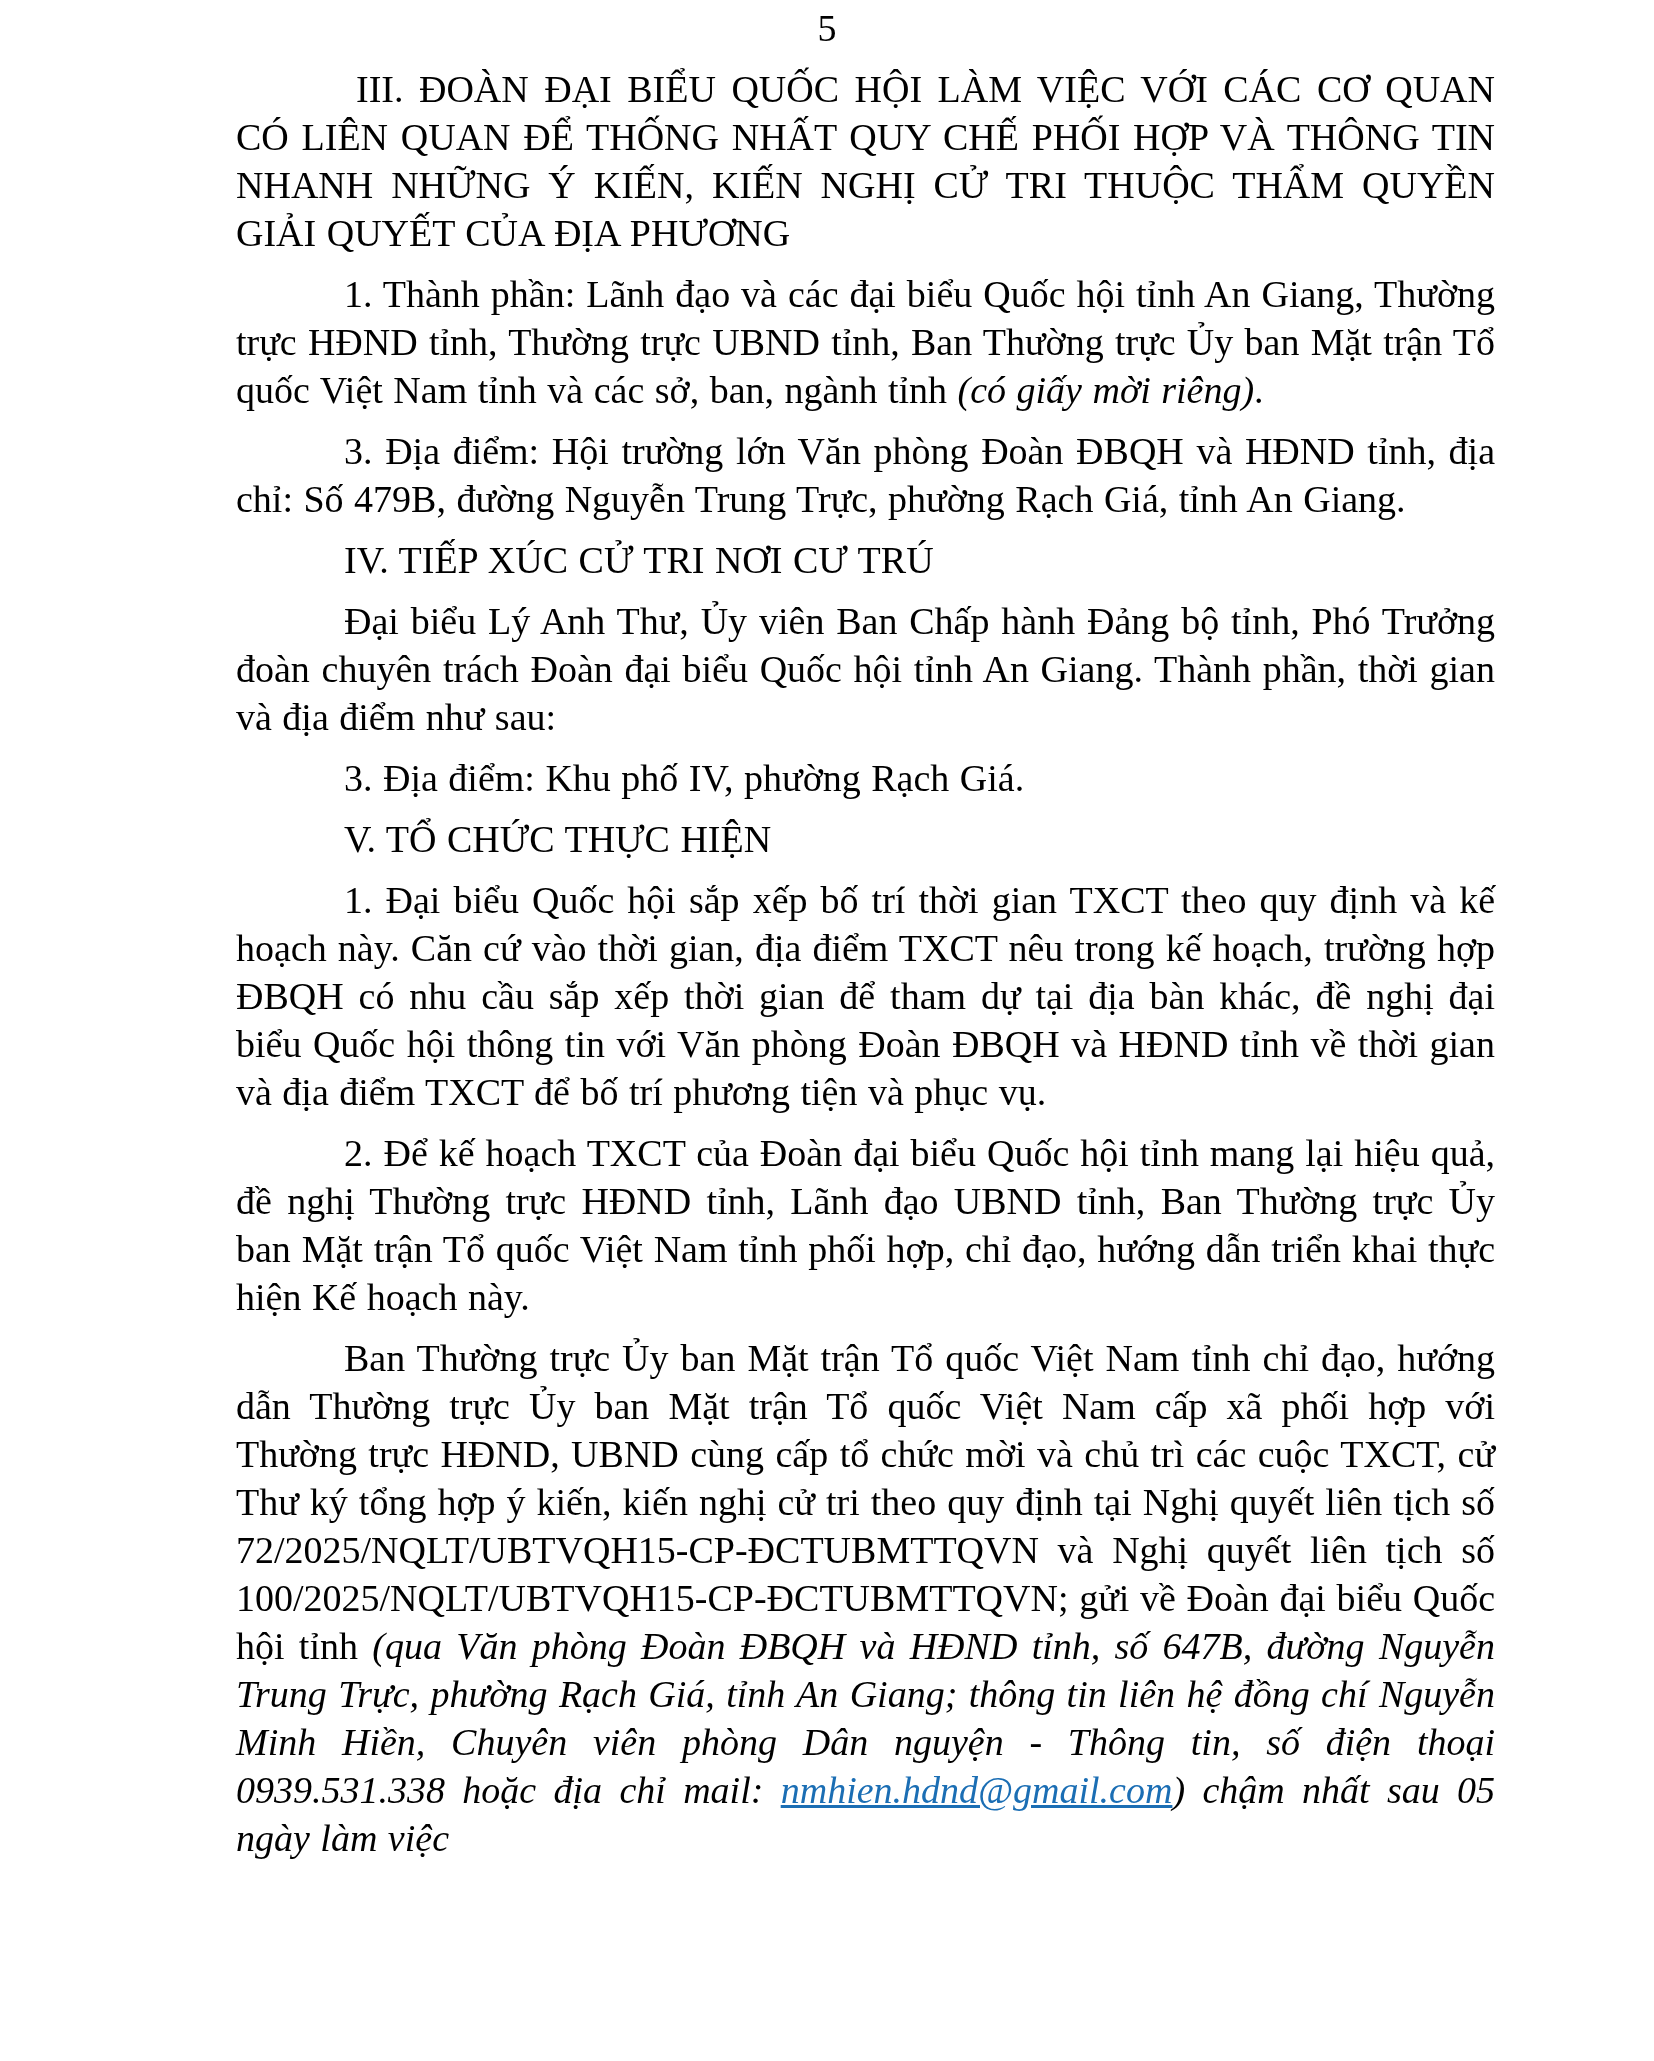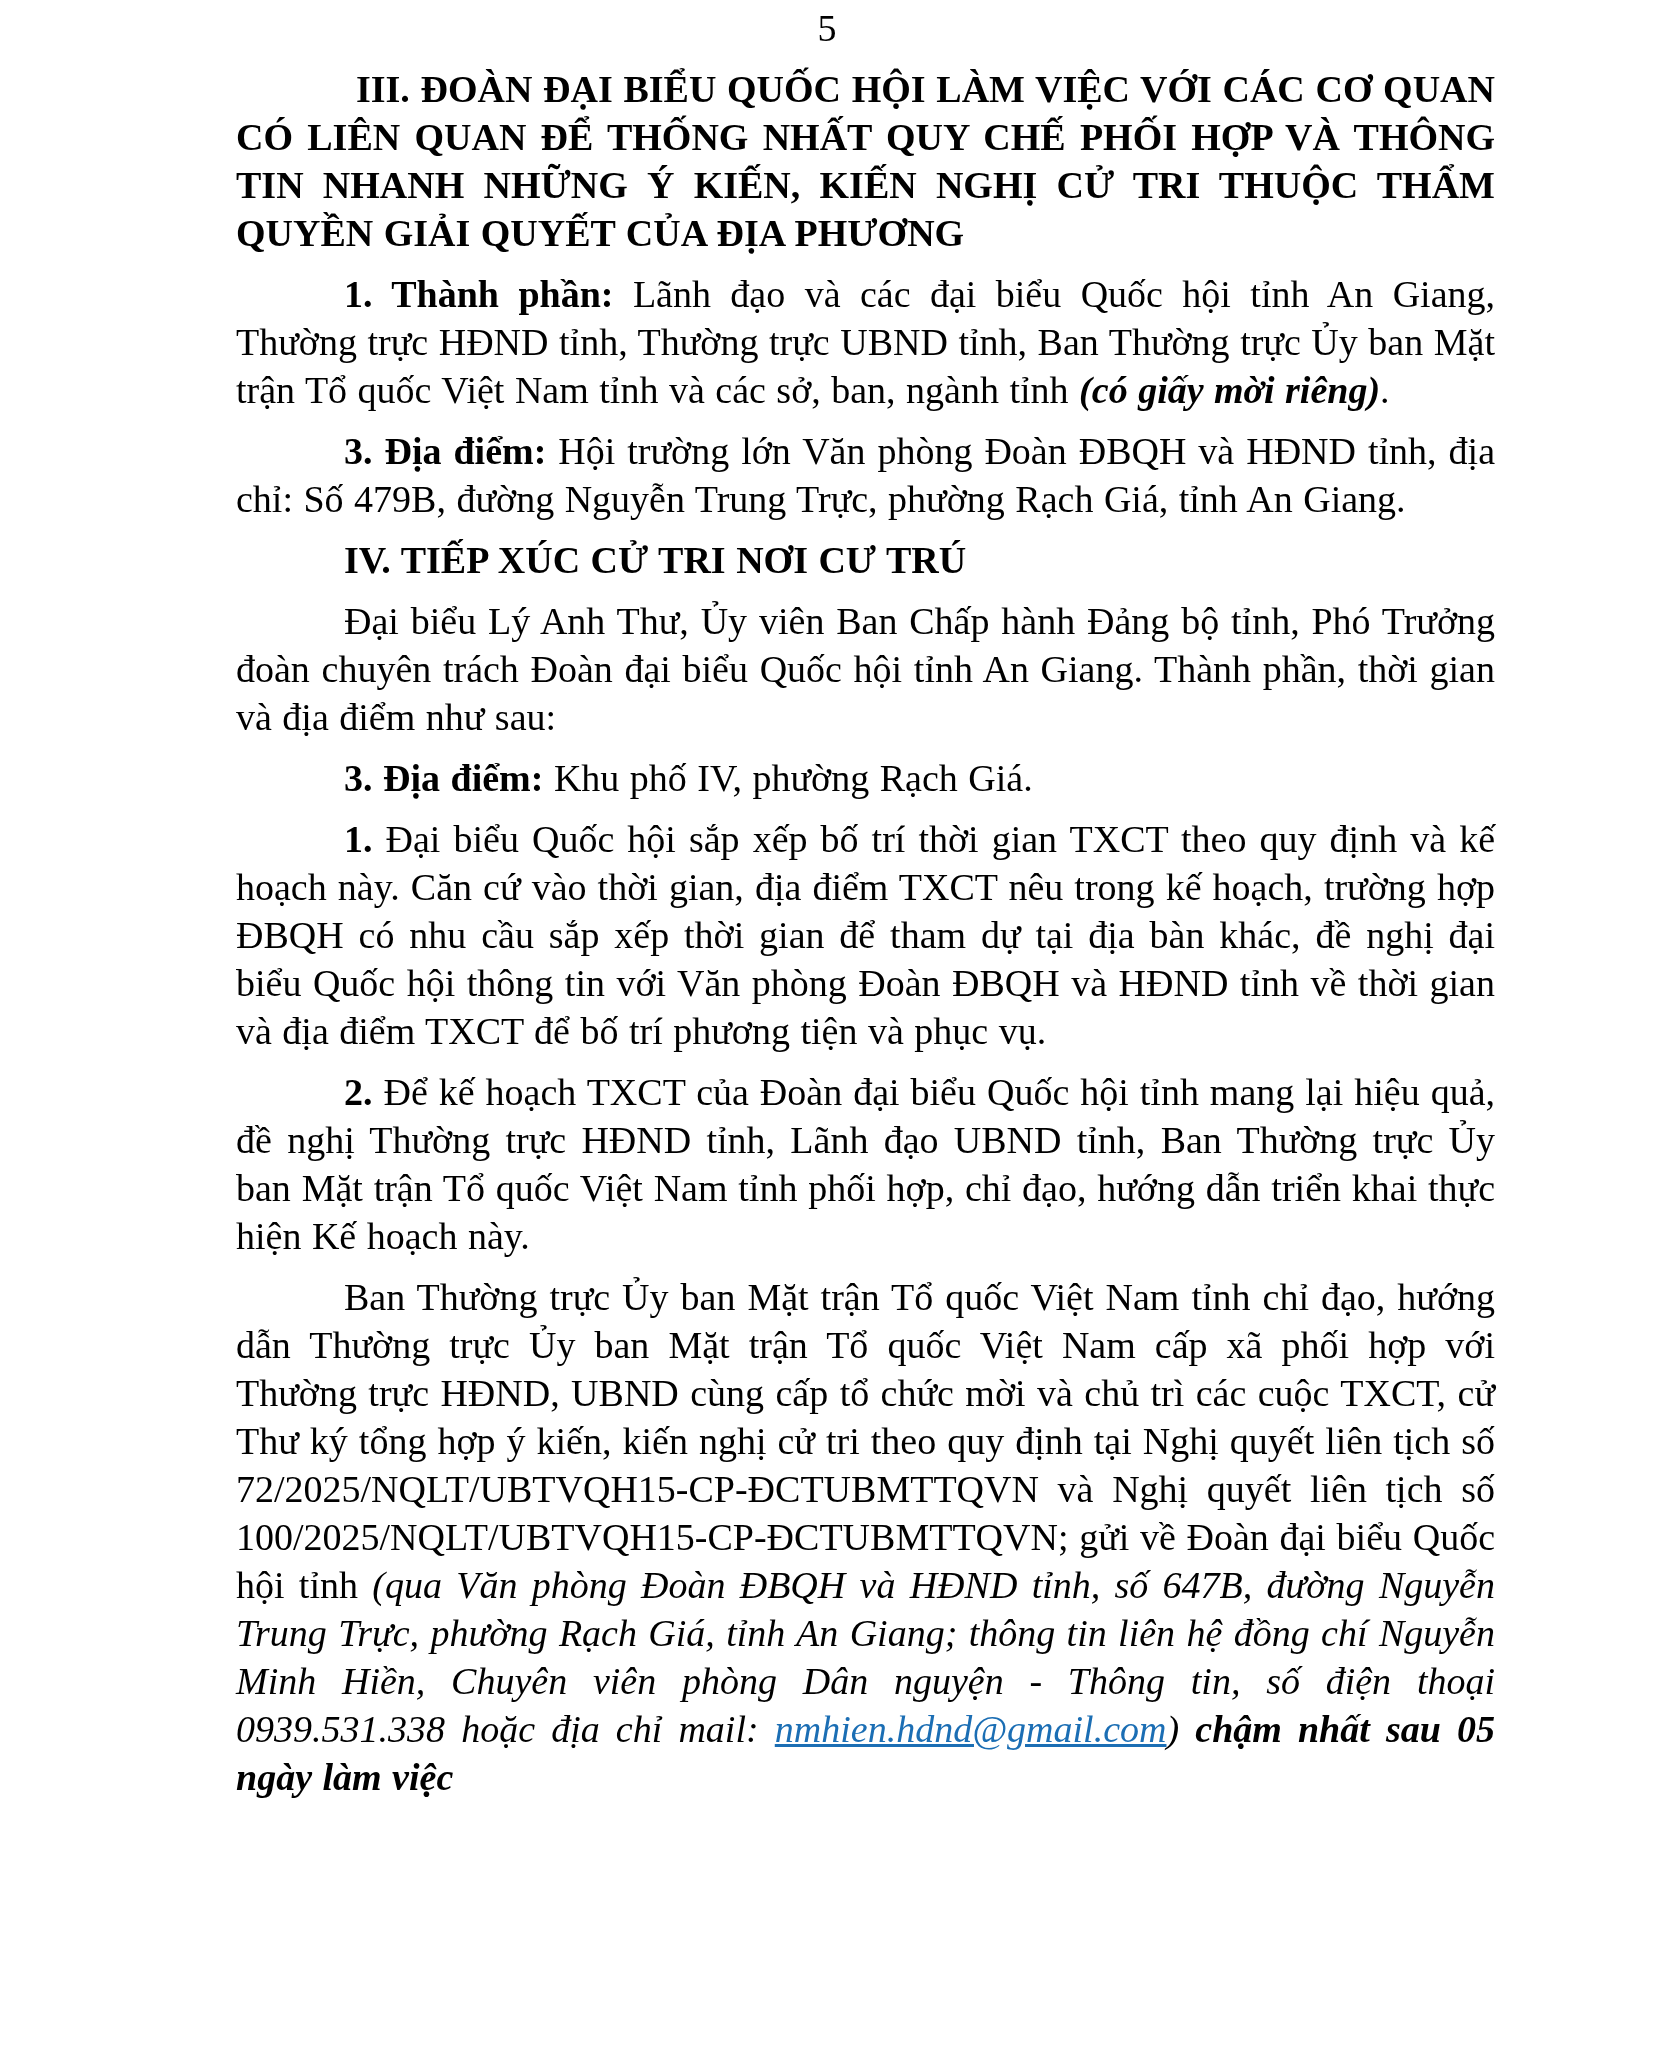--- a/index.html
+++ b/index.html
@@ -33,37 +33,38 @@
     margin: 13px 0 0 0;
     font-size: 38px;
     line-height: 48px;
     text-align: justify;
     text-indent: 108px;
     word-spacing: 1px;
   }
   .heading-iii {
     text-indent: 120px;
   }
-  .b { font-weight: bold; }
+  .b { font-weight: normal; }
   .i { font-style: italic; }
   a.link {
     color: #1B6EB4;
     text-decoration: underline;
     text-decoration-color: #1B6EB4;
   }
 </style>
 </head>
 <body>
 
 <div class="page">
   <div class="page-number">5</div>
   <div class="doc-body">
       <p class="para heading heading-iii"><span class="b">III. ĐOÀN ĐẠI BIỂU QUỐC HỘI LÀM VIỆC VỚI CÁC CƠ QUAN CÓ LIÊN QUAN ĐỂ THỐNG NHẤT QUY CHẾ PHỐI HỢP VÀ THÔNG TIN NHANH NHỮNG Ý KIẾN, KIẾN NGHỊ CỬ TRI THUỘC THẨM QUYỀN GIẢI QUYẾT CỦA ĐỊA PHƯƠNG</span></p>
       <p class="para"><span class="b">1. Thành phần: </span><span>Lãnh đạo và các đại biểu Quốc hội tỉnh An Giang, Thường trực HĐND tỉnh, Thường trực UBND tỉnh, Ban Thường trực Ủy ban Mặt trận Tổ quốc Việt Nam tỉnh và các sở, ban, ngành tỉnh </span><span class="b i">(có giấy mời riêng)</span><span>.</span></p>
       <p class="para"><span class="b">3. Địa điểm: </span><span>Hội trường lớn Văn phòng Đoàn ĐBQH và HĐND tỉnh, địa chỉ: Số 479B, đường Nguyễn Trung Trực, phường Rạch Giá, tỉnh An Giang.</span></p>
       <p class="para heading"><span class="b">IV. TIẾP XÚC CỬ TRI NƠI CƯ TRÚ</span></p>
       <p class="para"><span>Đại biểu Lý Anh Thư, Ủy viên Ban Chấp hành Đảng bộ tỉnh, Phó Trưởng đoàn chuyên trách Đoàn đại biểu Quốc hội tỉnh An Giang. Thành phần, thời gian và địa điểm như sau:</span></p>
       <p class="para"><span class="b">3. Địa điểm: </span><span>Khu phố IV, phường Rạch Giá.</span></p>
+      <p class="para heading"><span class="b">V. TỔ CHỨC THỰC HIỆN</span></p>
       <p class="para"><span class="b">1.</span><span> Đại biểu Quốc hội sắp xếp bố trí thời gian TXCT theo quy định và kế hoạch này. Căn cứ vào thời gian, địa điểm TXCT nêu trong kế hoạch, trường hợp ĐBQH có nhu cầu sắp xếp thời gian để tham dự tại địa bàn khác, đề nghị đại biểu Quốc hội thông tin với Văn phòng Đoàn ĐBQH và HĐND tỉnh về thời gian và địa điểm TXCT để bố trí phương tiện và phục vụ.</span></p>
       <p class="para"><span class="b">2.</span><span> Để kế hoạch TXCT của Đoàn đại biểu Quốc hội tỉnh mang lại hiệu quả, đề nghị Thường trực HĐND tỉnh, Lãnh đạo UBND tỉnh, Ban Thường trực Ủy ban Mặt trận Tổ quốc Việt Nam tỉnh phối hợp, chỉ đạo, hướng dẫn triển khai thực hiện Kế hoạch này.</span></p>
       <p class="para"><span>Ban Thường trực Ủy ban Mặt trận Tổ quốc Việt Nam tỉnh chỉ đạo, hướng dẫn Thường trực Ủy ban Mặt trận Tổ quốc Việt Nam cấp xã phối hợp với Thường trực HĐND, UBND cùng cấp tổ chức mời và chủ trì các cuộc TXCT, cử Thư ký tổng hợp ý kiến, kiến nghị cử tri theo quy định tại Nghị quyết liên tịch số 72/2025/NQLT/UBTVQH15-CP-ĐCTUBMTTQVN và Nghị quyết liên tịch số 100/2025/NQLT/UBTVQH15-CP-ĐCTUBMTTQVN; gửi về Đoàn đại biểu Quốc hội tỉnh </span><span class="i">(qua Văn phòng Đoàn ĐBQH và HĐND tỉnh, số 647B, đường Nguyễn Trung Trực, phường Rạch Giá, tỉnh An Giang; thông tin liên hệ đồng chí Nguyễn Minh Hiền, Chuyên viên phòng Dân nguyện - Thông tin, số điện thoại 0939.531.338 hoặc địa chỉ mail: </span><a href="#" class="link i">nmhien.hdnd@gmail.com</a><span class="i">) </span><span class="b i">chậm nhất sau 05 ngày làm việc</span></p>
     </div>
 </div>
 
 </body></html>

